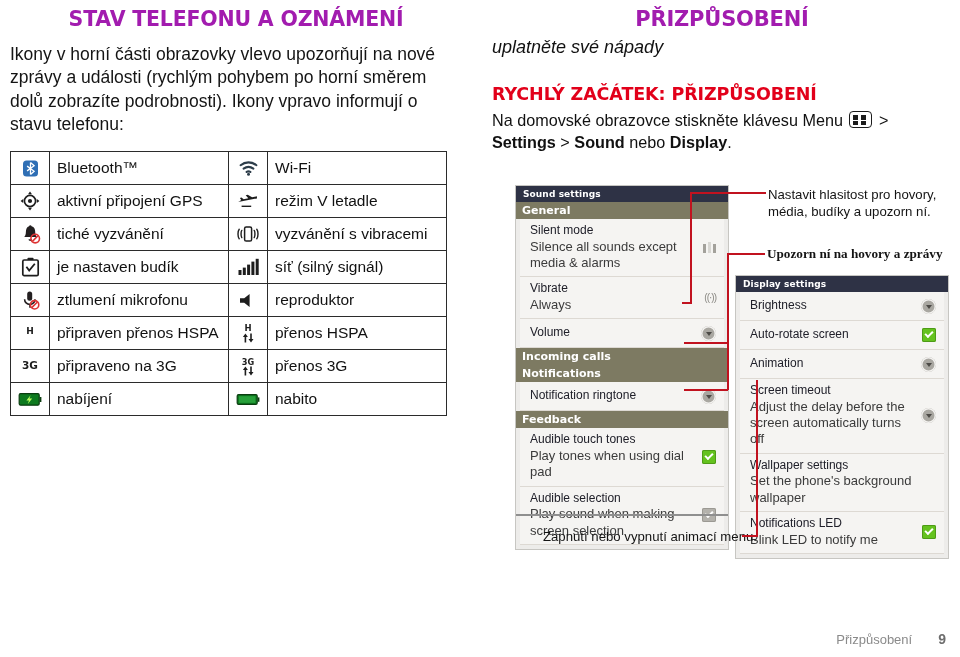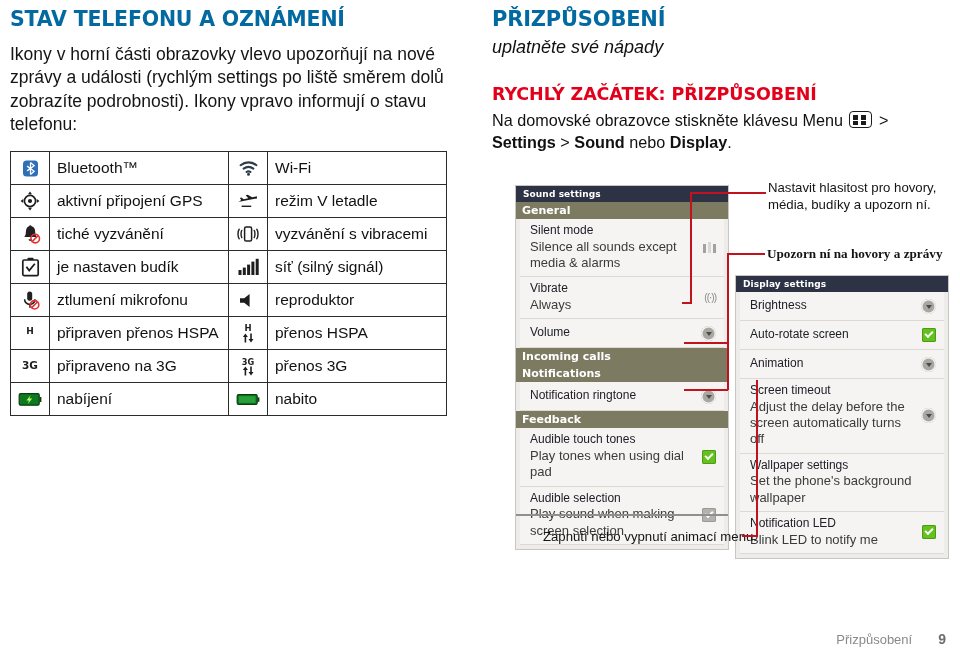--- a/index.html
+++ b/index.html
@@ -11,27 +11,28 @@
     position: relative;
     font-family: "Liberation Sans", sans-serif;
     color: #111;
     overflow: hidden;
   }
 
   
   #left-col { position: absolute; left: 10px; top: 8px; width: 452px; }
 
   .section-title {
-    color: #0369a1;
+    color: #a21caf;
     font-weight: bold;
     font-size: 20.5px;
     letter-spacing: -0.2px;
     line-height: 1.1;
     margin: 0 0 12px 0;
     font-family: "DejaVu Sans", sans-serif;
+    text-align: center;
   }
 
   .body-par {
     font-size: 17.5px;
     line-height: 1.35;
     margin: 0 0 14px 0;
     color: #141414;
   }
 
   
@@ -192,21 +193,21 @@
   }
   #footer .pg { color: #6d6d6d; font-weight: bold; font-size: 14px; }
 </style>
 </head>
 <body>
 
 <div id="left-col">
 
   <h1 class="section-title">STAV TELEFONU A OZNÁMENÍ</h1>
 
-  <p class="body-par">Ikony v horní části obrazovky vlevo upozorňují na nové zprávy a události (rychlým settings po liště směrem dolů zobrazíte podrobnosti). Ikony vpravo informují o stavu telefonu:</p>
+  <p class="body-par">Ikony v horní části obrazovky vlevo upozorňují na nové zprávy a události (rychlým pohybem po horní směrem dolů zobrazíte podrobnosti). Ikony vpravo informují o stavu telefonu:</p>
 
   <table id="icon-table">
     <tbody>
 
       <tr>
         <td class="ic">
           <div class="cellwrap">
             <svg width="17" height="19" viewBox="0 0 17 19">
                 <rect x="1" y="1.5" width="15" height="16" rx="3.5" fill="#2f6fb5"></rect>
                 <path d="M8.5 3.6v11.8M8.5 3.6l3.6 3.2-7 5.1M8.5 15.4l3.6-3.2-7-5.1" stroke="#fff" stroke-width="1.3" fill="none"></path>
@@ -530,32 +531,32 @@
         </div>
     </div>
     <div class="row">
       <div class="txt">
         <div class="t1">Wallpaper settings</div>
         <div class="t2">Set the phone's background wallpaper</div>
       </div>
     </div>
     <div class="row">
       <div class="txt">
-        <div class="t1">Notification LED</div>
+        <div class="t1">Notifications LED</div>
         <div class="t2">Blink LED to notify me</div>
       </div>
       <div class="ctl">
           <div class="chk"></div>
         </div>
     </div>
 
   </div>
 </div>
 
-<div class="callout-text" style="left:768px; top:180px; width:190px;">Nastavit hlasitost pro hovory, média, budíky a upozorn ní.</div>
+<div class="callout-text" style="left:768px; top:187px; width:190px;">Nastavit hlasitost pro hovory, média, budíky a upozorn ní.</div>
 <div class="callout-text bold" style="left:767px; top:246px; width:190px;font-family:Liberation Serif, serif;">Upozorn ní na hovory a zprávy</div>
 <div class="callout-text" style="left:497px; top:529px; width:260px; text-align:right;">Zapnutí nebo vypnutí animací menu.</div>
 
 <div class="leader h" style="left:690px; top:192px; width:76px;"></div>
 <div class="leader v" style="left:690px; top:192px; height:111px;"></div>
 <div class="leader h" style="left:682px; top:302px; width:10px;"></div>
 
 <div class="leader v" style="left:727px; top:253px; height:137px;"></div>
 <div class="leader h" style="left:727px; top:253px; width:38px;"></div>
 <div class="leader h" style="left:684px; top:342px; width:44px;"></div>

